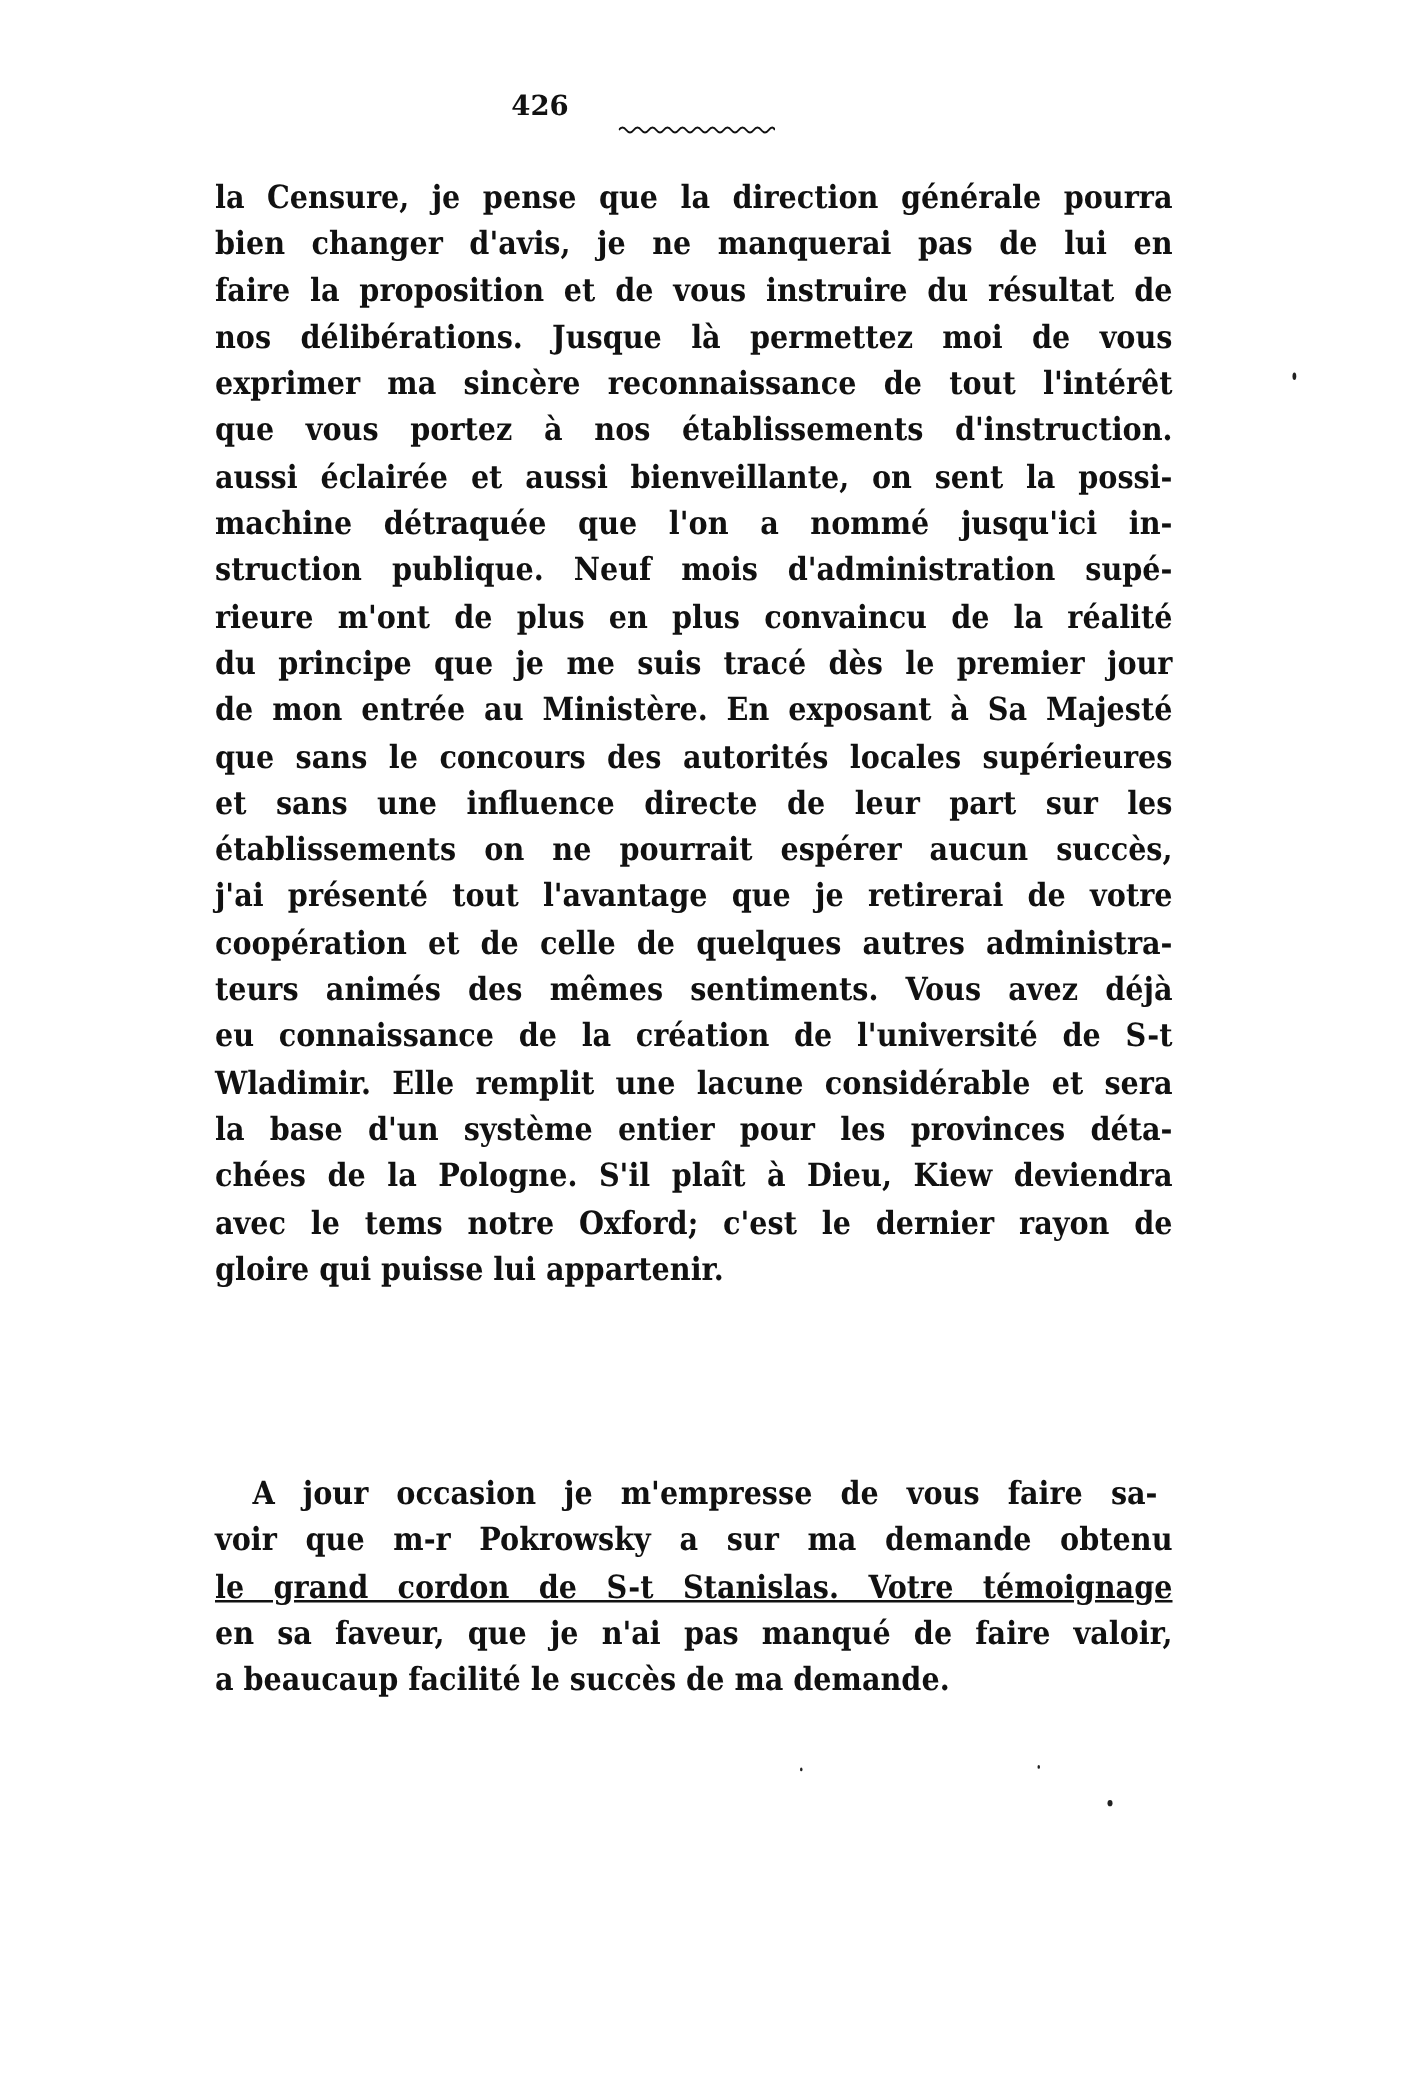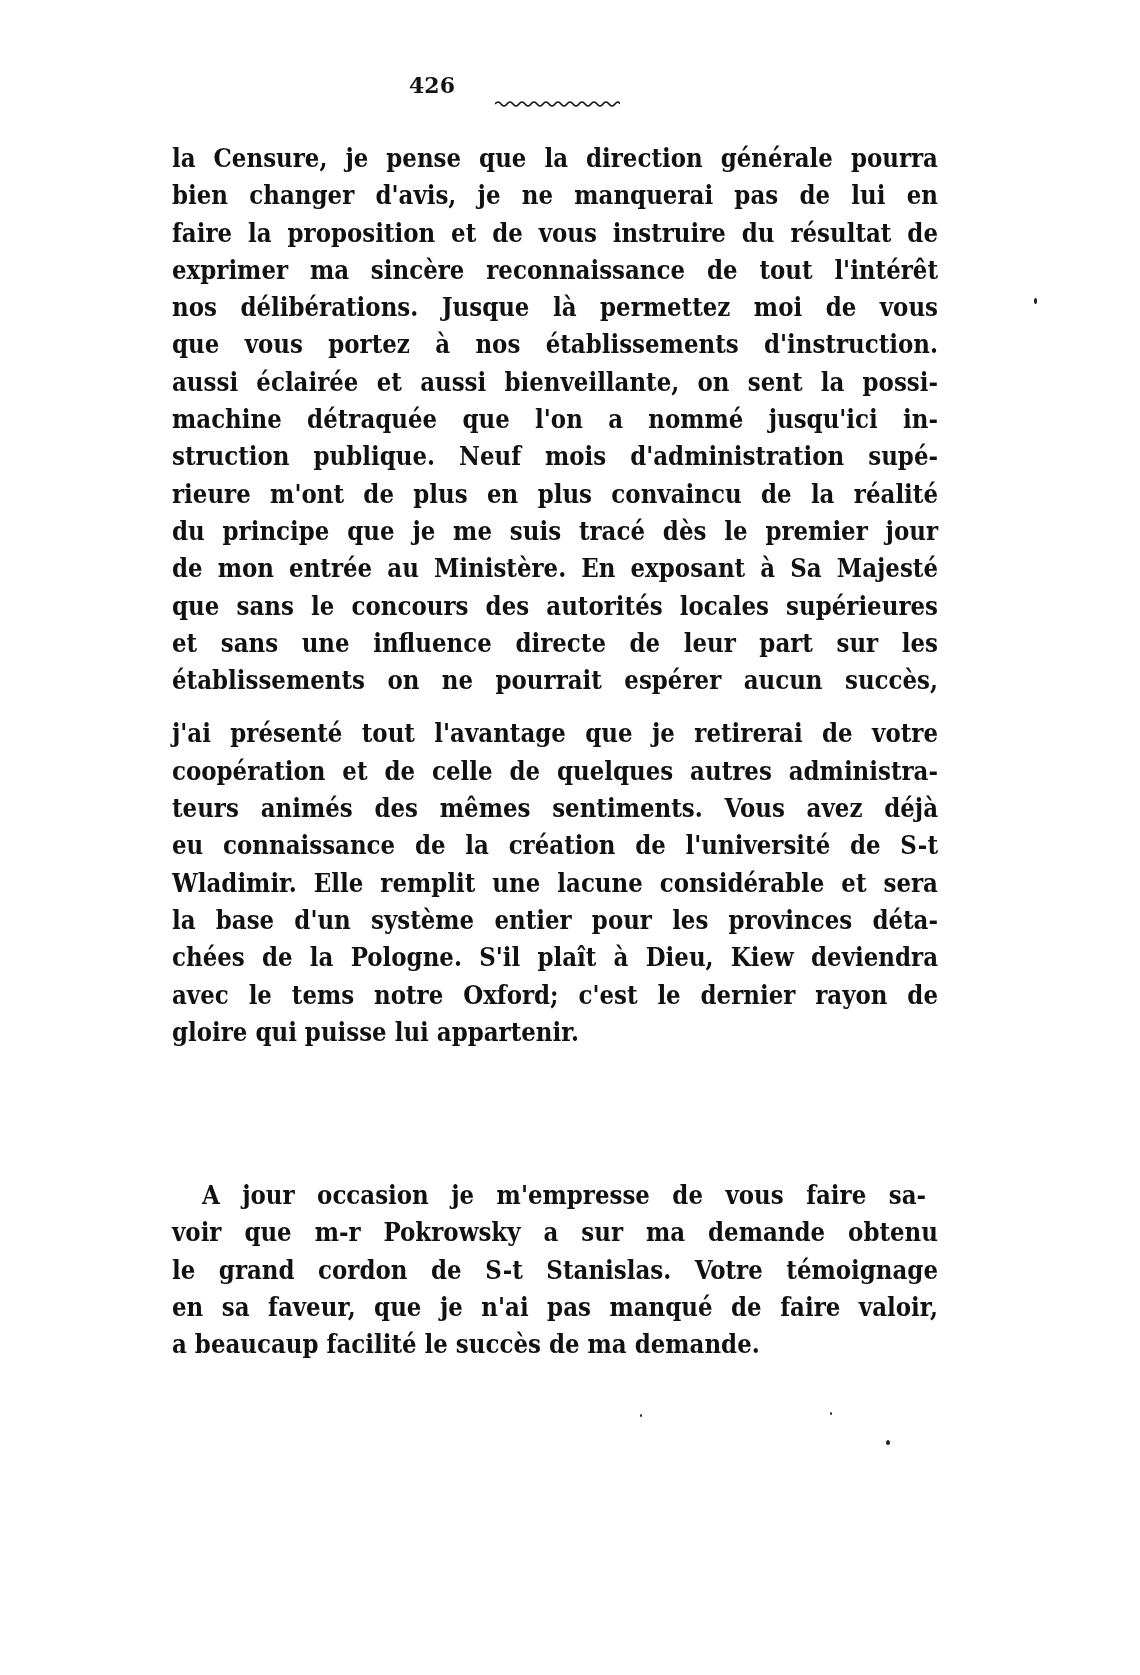--- a/index.html
+++ b/index.html
@@ -74,47 +74,47 @@
 <div class="page-number"><span>426</span></div>
 
 <svg class="ornament" viewBox="0 0 125 10" preserveAspectRatio="none">
   <path d="M0 6 Q3 2 6 6 T12 6 T18 6 T24 6 T30 6 T36 6 T42 6 T48 6 T54 6 T60 6 T66 6 T72 6 T78 6 T84 6 T90 6 T96 6 T102 6 T108 6 T114 6 T120 6 T125 6" fill="none" stroke="#111" stroke-width="1.6"></path>
 </svg>
 
 <div class="text-block" id="para1">
   <span class="line" style="word-spacing: 10.0254px; text-align: left; text-align-last: left;">la Censure, je pense que la direction générale pourra</span>
   <span class="line" style="word-spacing: 13.2795px; text-align: left; text-align-last: left;">bien changer d'avis, je ne manquerai pas de lui en</span>
   <span class="line" style="word-spacing: 7.91319px; text-align: left; text-align-last: left;">faire la proposition et de vous instruire du résultat de</span>
+  <span class="line" style="word-spacing: 15.4955px; text-align: left; text-align-last: left;">nos délibérations. Jusque là permettez moi de vous</span>
   <span class="line" style="word-spacing: 13.8464px; text-align: left; text-align-last: left;">exprimer ma sincère reconnaissance de tout l'intérêt</span>
-  <span class="line" style="word-spacing: 15.4955px; text-align: left; text-align-last: left;">nos délibérations. Jusque là permettez moi de vous</span>
   <span class="line" style="word-spacing: 17.3594px; text-align: left; text-align-last: left;">que vous portez à nos établissements d'instruction.</span>
   <span class="line" style="word-spacing: 10.2559px; text-align: right; text-align-last: left;">aussi éclairée et aussi bienveillante, on sent la possi-</span>
   <span class="line" style="word-spacing: 17.3192px; text-align: left; text-align-last: left;">machine détraquée que l'on a nommé jusqu'ici in-</span>
   <span class="line" style="word-spacing: 15.9719px; text-align: left; text-align-last: left;">struction publique. Neuf mois d'administration supé-</span>
   <span class="line" style="word-spacing: 11.3681px; text-align: left; text-align-last: left;">rieure m'ont de plus en plus convaincu de la réalité</span>
   <span class="line" style="word-spacing: 9.85781px; text-align: left; text-align-last: left;">du principe que je me suis tracé dès le premier jour</span>
   <span class="line" style="word-spacing: 7.09896px; text-align: left; text-align-last: left;">de mon entrée au Ministère. En exposant à Sa Majesté</span>
   <span class="line" style="word-spacing: 9.18973px; text-align: left; text-align-last: left;">que sans le concours des autorités locales supérieures</span>
   <span class="line" style="word-spacing: 15.5799px; text-align: left; text-align-last: left;">et sans une influence directe de leur part sur les</span>
   <span class="line" style="word-spacing: 14.4375px; text-align: left; text-align-last: left;">établissements on ne pourrait espérer aucun succès,</span>
-  <span class="line" style="word-spacing: 11.4102px; text-align: left; text-align-last: left; margin-top: 16px;">j'ai présenté tout l'avantage que je retirerai de votre</span>
+  <span class="line" style="word-spacing: 11.4102px; text-align: left; text-align-last: left;">j'ai présenté tout l'avantage que je retirerai de votre</span>
   <span class="line" style="word-spacing: 8.90625px; text-align: left; text-align-last: left;">coopération et de celle de quelques autres administra-</span>
   <span class="line" style="word-spacing: 13.7835px; text-align: left; text-align-last: left;">teurs animés des mêmes sentiments. Vous avez déjà</span>
   <span class="line" style="word-spacing: 11.7656px; text-align: left; text-align-last: left;">eu connaissance de la création de l'université de S-t</span>
   <span class="line" style="word-spacing: 9.01562px; text-align: left; text-align-last: left;">Wladimir. Elle remplit une lacune considérable et sera</span>
   <span class="line" style="word-spacing: 12.2051px; text-align: left; text-align-last: left;">la base d'un système entier pour les provinces déta-</span>
   <span class="line" style="word-spacing: 9.26215px; text-align: left; text-align-last: left;">chées de la Pologne. S'il plaît à Dieu, Kiew deviendra</span>
   <span class="line" style="word-spacing: 11.8802px; text-align: left; text-align-last: left;">avec le tems notre Oxford; c'est le dernier rayon de</span>
   <span class="line last">gloire qui puisse lui appartenir.</span>
 </div>
 
 <div class="text-block" id="para2">
   <span class="line indent" style="word-spacing: 14.4727px; text-align: left; text-align-last: left;">A jour occasion je m'empresse de vous faire sa-</span>
   <span class="line" style="word-spacing: 14.9668px; text-align: left; text-align-last: left;">voir que m-r Pokrowsky a sur ma demande obtenu</span>
-  <span class="line" style="word-spacing: 15.5536px; text-align: left; text-align-last: left;">le grand cordon de S-t Stanislas. Votre témoignage</span>
+  <span class="line" style="word-spacing: 15.5536px; text-align: left; text-align-last: left; text-decoration: underline;">le grand cordon de S-t Stanislas. Votre témoignage</span>
   <span class="line" style="word-spacing: 10.5203px; text-align: left; text-align-last: left;">en sa faveur, que je n'ai pas manqué de faire valoir,</span>
   <span class="line last">a beaucaup facilité le succès de ma demande.</span>
 </div>
 
 <div class="speck" style="left:1034px;top:298px;width:3px;height:6px;"></div>
 <div class="speck" style="left:886px;top:1440px;width:4px;height:5px;"></div>
 <div class="speck" style="left:640px;top:1414px;width:2px;height:3px;"></div>
 <div class="speck" style="left:830px;top:1412px;width:2px;height:3px;"></div>
 
 </body></html>

